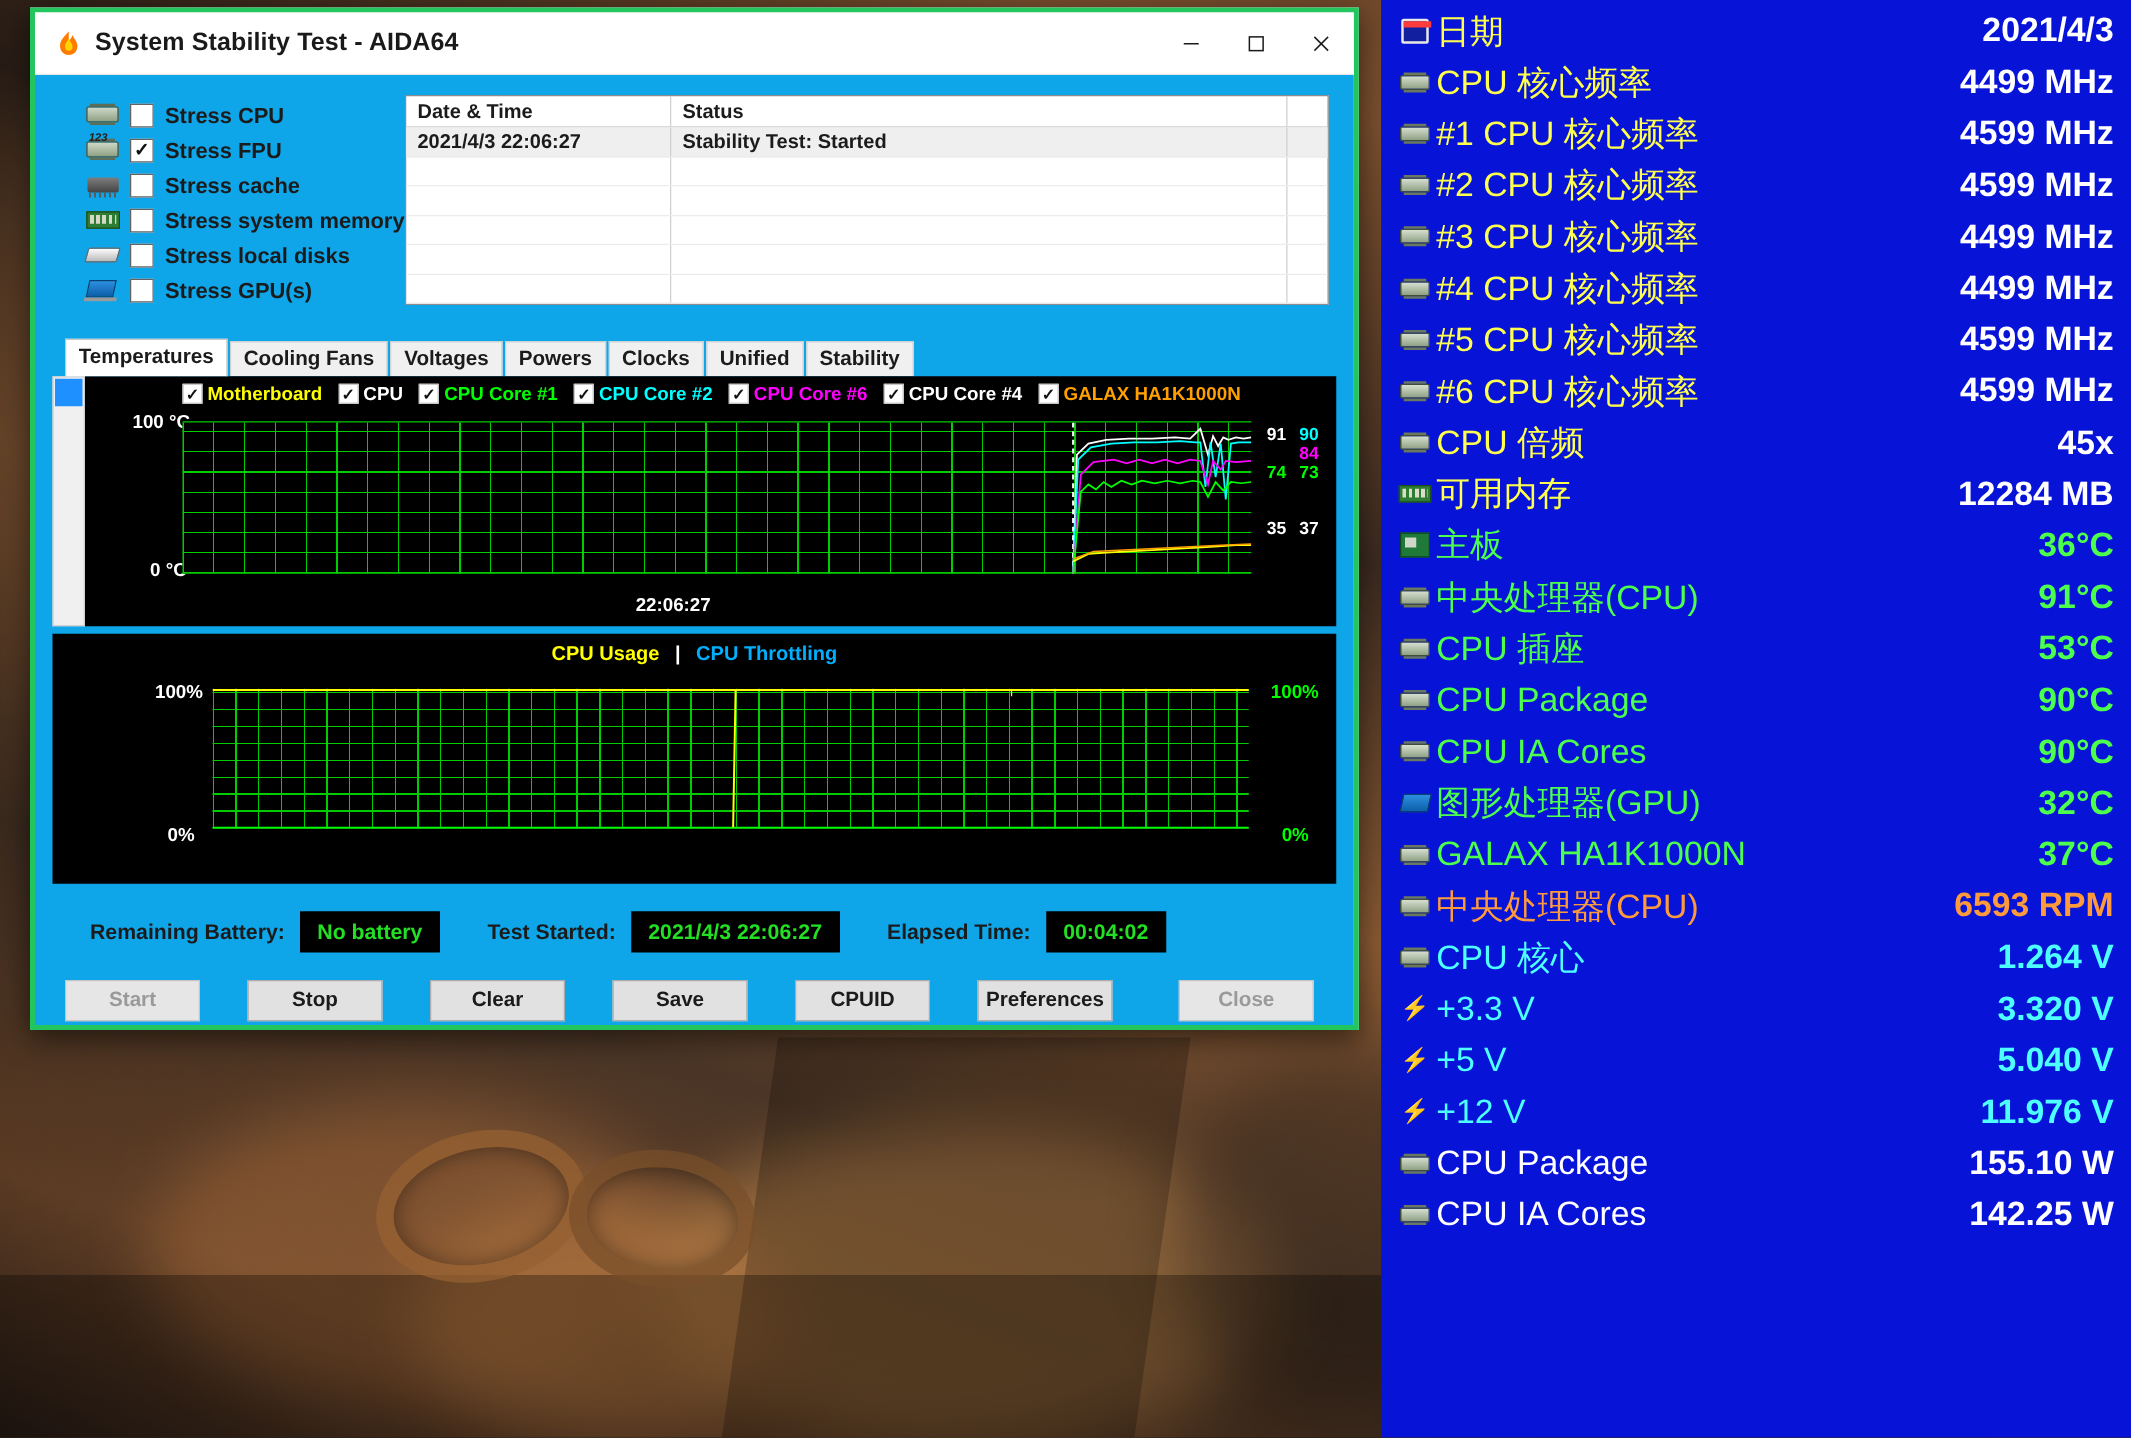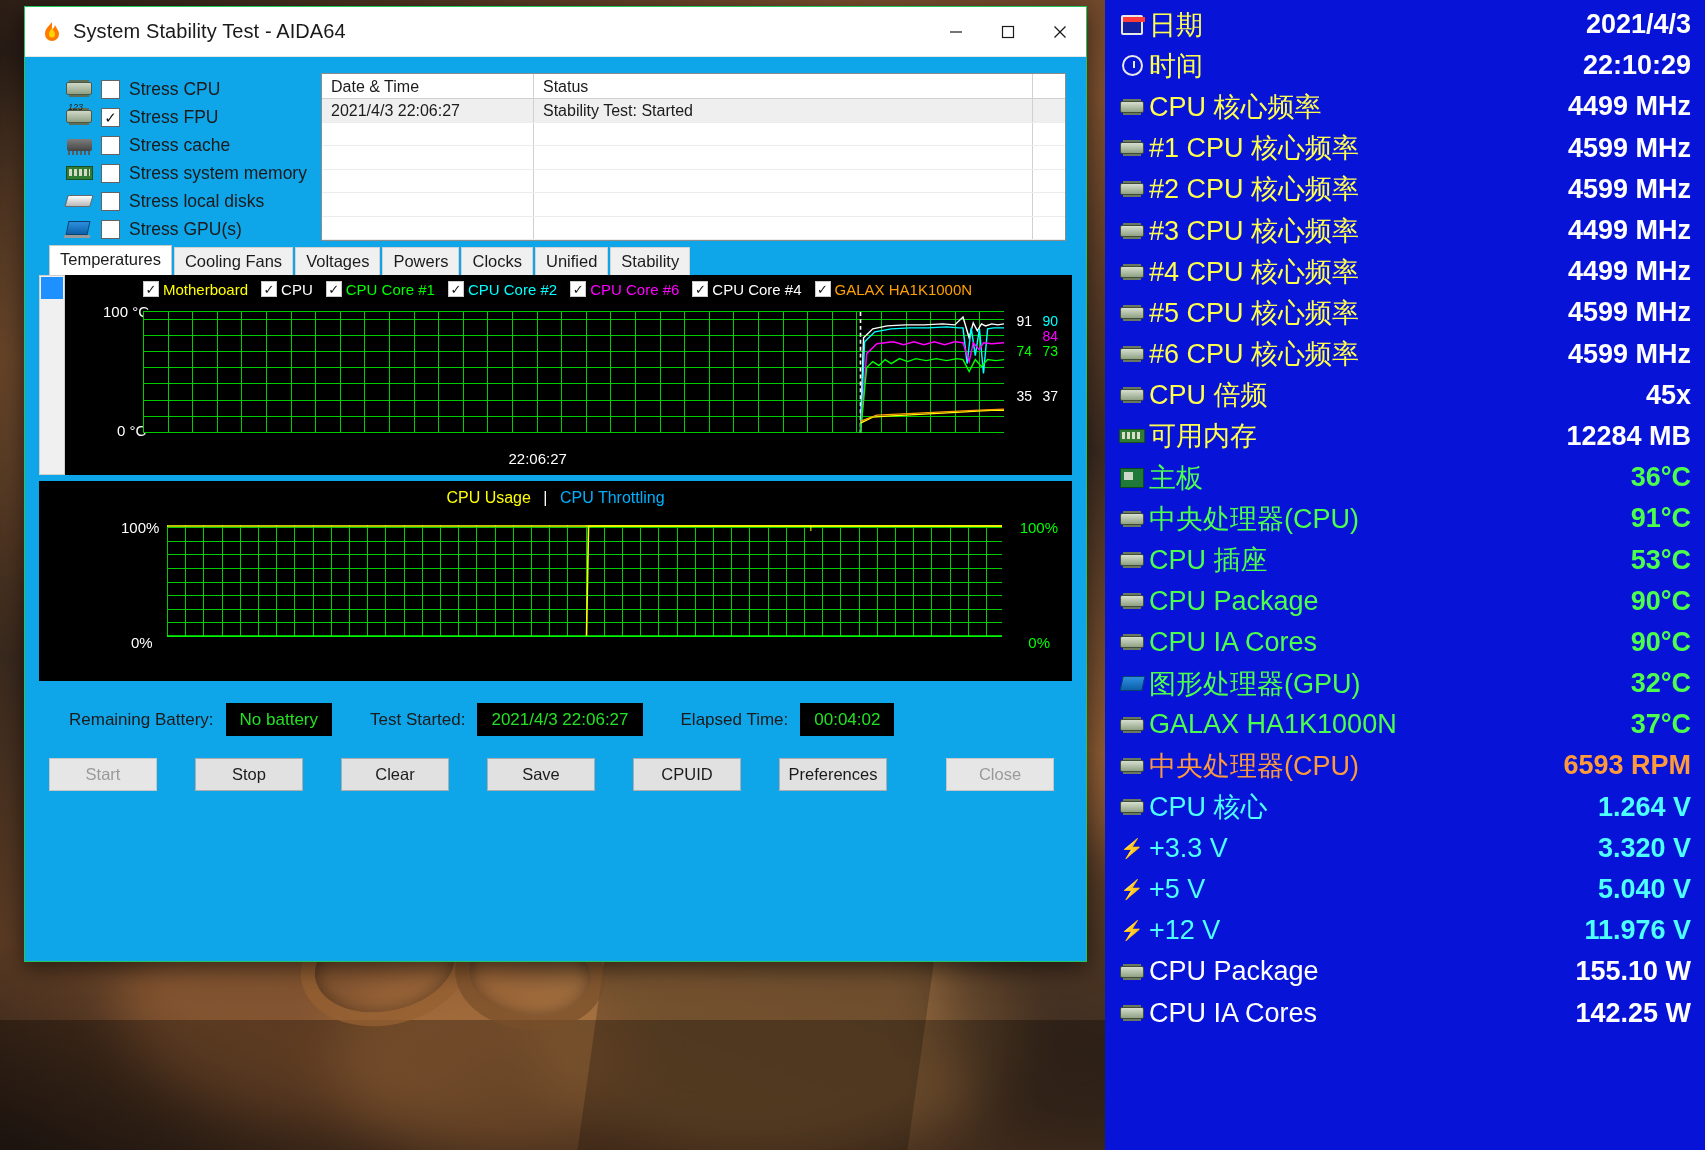--- a/index.html
+++ b/index.html
@@ -30,25 +30,25 @@
     box-shadow:0 0 18px rgba(0,0,0,.4) inset;
   }
   #rg1 { left:300px; top:905px; width:170px; height:120px; transform:rotate(-12deg); }
   #rg2 { left:455px; top:920px; width:150px; height:110px; transform:rotate(6deg); border-color:rgba(120,78,42,.7);}
   .plate { position:absolute; background:rgba(0,0,0,.22); }
   #pl1 { left:600px; top:830px; width:330px; height:320px; transform:skewX(-8deg); }
   #pl2 { left:0px;   top:1020px; width:1105px; height:130px; background:rgba(0,0,0,.3); }
 
   
   #aida-window {
-    position:absolute; left:24px; top:6px; width:1063px; height:956px;
+    position:absolute; left:24px; top:6px; width:1063px; height:818px;
     background:#ffffff;
-    border:1px solid #22c55e;
+    border:4px solid #22c55e;
     box-shadow:0 6px 22px rgba(0,0,0,.55);
-    display:flex; flex-direction:column;
+    display:flex; flex-direction:column;font-weight:bold;
   }
   #titlebar {
     height:50px; display:flex; align-items:center;
     background:#ffffff; border-bottom:1px solid #e6e6e6;
     flex:0 0 auto;
   }
   #title-icon { width:22px; height:22px; margin-left:16px; margin-right:10px; position:relative; }
   #title-text { font-size:20px; color:#1a1a1a; letter-spacing:.1px; }
   #win-controls { margin-left:auto; display:flex; height:100%; }
   .win-btn {
@@ -96,21 +96,21 @@
   .lt-head { display:flex; height:29px; border-bottom:1px solid #d0d0d0; }
   .lt-head div { font-size:16px; color:#1b1b1b; padding:4px 0 0 9px; }
   .lt-c1 { width:212px; border-right:1px solid #d0d0d0; }
   .lt-c2 { flex:1 1 auto; border-right:1px solid #d0d0d0; }
   .lt-c3 { width:32px; }
   .lt-row { display:flex; height:27px; border-bottom:1px solid #ececec; }
   .lt-row.sel { background:#efefef; }
   .lt-row div { font-size:16px; color:#1b1b1b; padding:3px 0 0 9px; white-space:nowrap; }
 
   
-  #tabs { display:flex; align-items:flex-end; margin-top:4px; height:28px; padding-left:10px; }
+  #tabs { display:flex; align-items:flex-end; margin-top:27px; height:28px; padding-left:10px; }
   .tab {
     font-size:16.5px; color:#1b1b1b; padding:3px 10px 4px 10px;
     background:#f0f0f0; border:1px solid #d2d2d2; border-bottom:none;
     margin-right:2px; line-height:20px; cursor:default;
   }
   .tab.active { background:#ffffff; border-color:#c8c8c8; padding-bottom:6px; position:relative; z-index:2; }
 
   
   #graph-wrap { display:flex; margin-top:0px; }
   #graph-scroll {
@@ -472,27 +472,20 @@
 <div id="sensor-panel">
 
   <div class="sp-row">
     <span class="sp-ico">
         <i class="g g-cal"></i>
       </span>
     <span class="sp-name" style="color:#ffff4d">日期</span>
     <span class="sp-val" style="color:#ffffff">2021/4/3</span>
   </div>
 
-  <div class="sp-row">
-    <span class="sp-ico">
-        <i class="g g-clk"></i>
-      </span>
-    <span class="sp-name" style="color:#ffff4d">时间</span>
-    <span class="sp-val" style="color:#ffffff">22:10:29</span>
-  </div>
 
   <div class="sp-row">
     <span class="sp-ico">
         <i class="g g-chip"></i>
       </span>
     <span class="sp-name" style="color:#ffff4d">CPU 核心频率</span>
     <span class="sp-val" style="color:#ffffff">4499 MHz</span>
   </div>
 
   <div class="sp-row">

